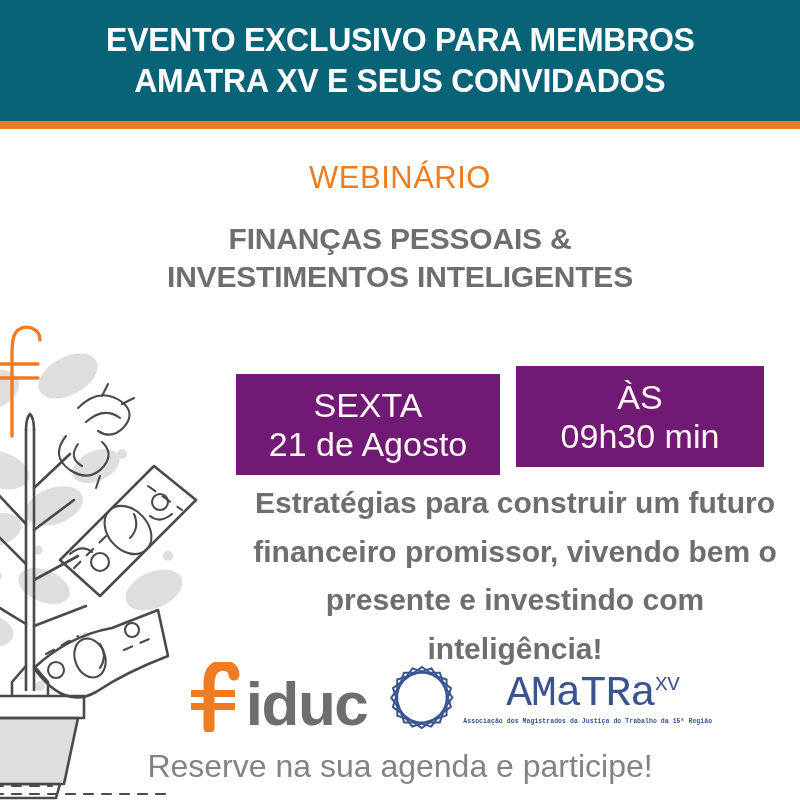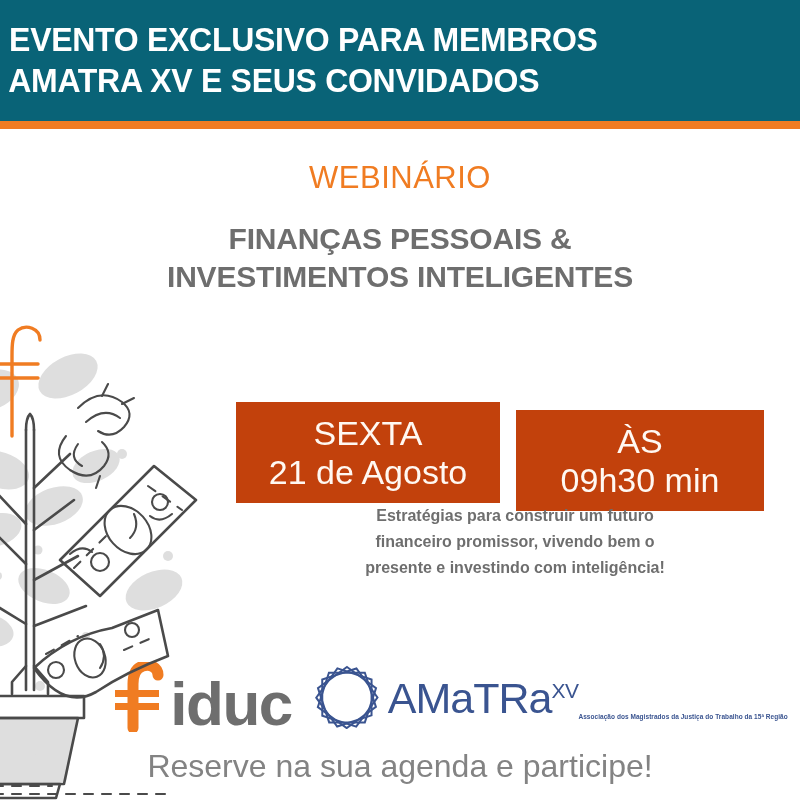--- a/index.html
+++ b/index.html
@@ -19,21 +19,21 @@
   }
 
   
   .header-band {
     position: absolute;
     left: 0; top: 0;
     width: 800px; height: 121px;
     background: #096377;
     display: flex;
     flex-direction: column;
-    align-items: flex-start;
+    align-items: center;
     justify-content: center;
   }
   .header-line {
     color: #ffffff;
     font-weight: bold;
     font-size: 33px;
     letter-spacing: -0.3px;
     line-height: 1.22;
     text-align: center;
     white-space: nowrap;
@@ -66,43 +66,42 @@
     font-weight: bold;
     font-size: 30px;
     line-height: 1.28;
     letter-spacing: -0.2px;
   }
   .main-title .tline { display: block; }
 
   
   .box {
     position: absolute;
-    background: #c2410c;
+    background: #701a75;
     color: #FFF8F2;
     display: flex;
     flex-direction: column;
     align-items: center;
     justify-content: center;
     line-height: 1.12;
-    margin-top: 28px;
   }
   .box .b1 { font-size: 34px; font-weight: 400; }
   .box .b2 { font-size: 34px; font-weight: 400; }
   #box-date { left: 236px; top: 374px; width: 264px; height: 101px; }
-  #box-time { left: 516px; top: 382px; width: 248px; height: 101px; }
+  #box-time { left: 516px; top: 366px; width: 248px; height: 101px; }
 
   
   .desc {
     position: absolute;
-    left: 245px; top: 503px;
+    left: 245px; top: 479px;
     width: 540px;
     text-align: center;
     color: #6E6E6E;
     font-weight: bold;
-    font-size: 16px;
+    font-size: 30px;
     line-height: 1.62;
   }
   .desc .dline { display: block; }
 
   
   .logos {
     position: absolute;
     left: 195px; top: 658px;
     width: 520px; height: 80px;
     display: flex;
@@ -122,22 +121,23 @@
     letter-spacing: -1.5px;
   }
   .amatra {
     display: flex;
     align-items: center;
     flex-direction: row;
     gap: 8px;
   }
   .amatra-text {
     display: flex;
-    flex-direction: row;
-    align-items: center;
+    flex-direction: column;
+    align-items: center;
+    font-family: Liberation Mono, monospace;
   }
   .amatra-word {
     color: #3A5490;
     font-size: 43px;
     font-weight: normal;
     letter-spacing: -1px;
     line-height: 1;
     white-space: nowrap;
   }
   .amatra-word .sup {

